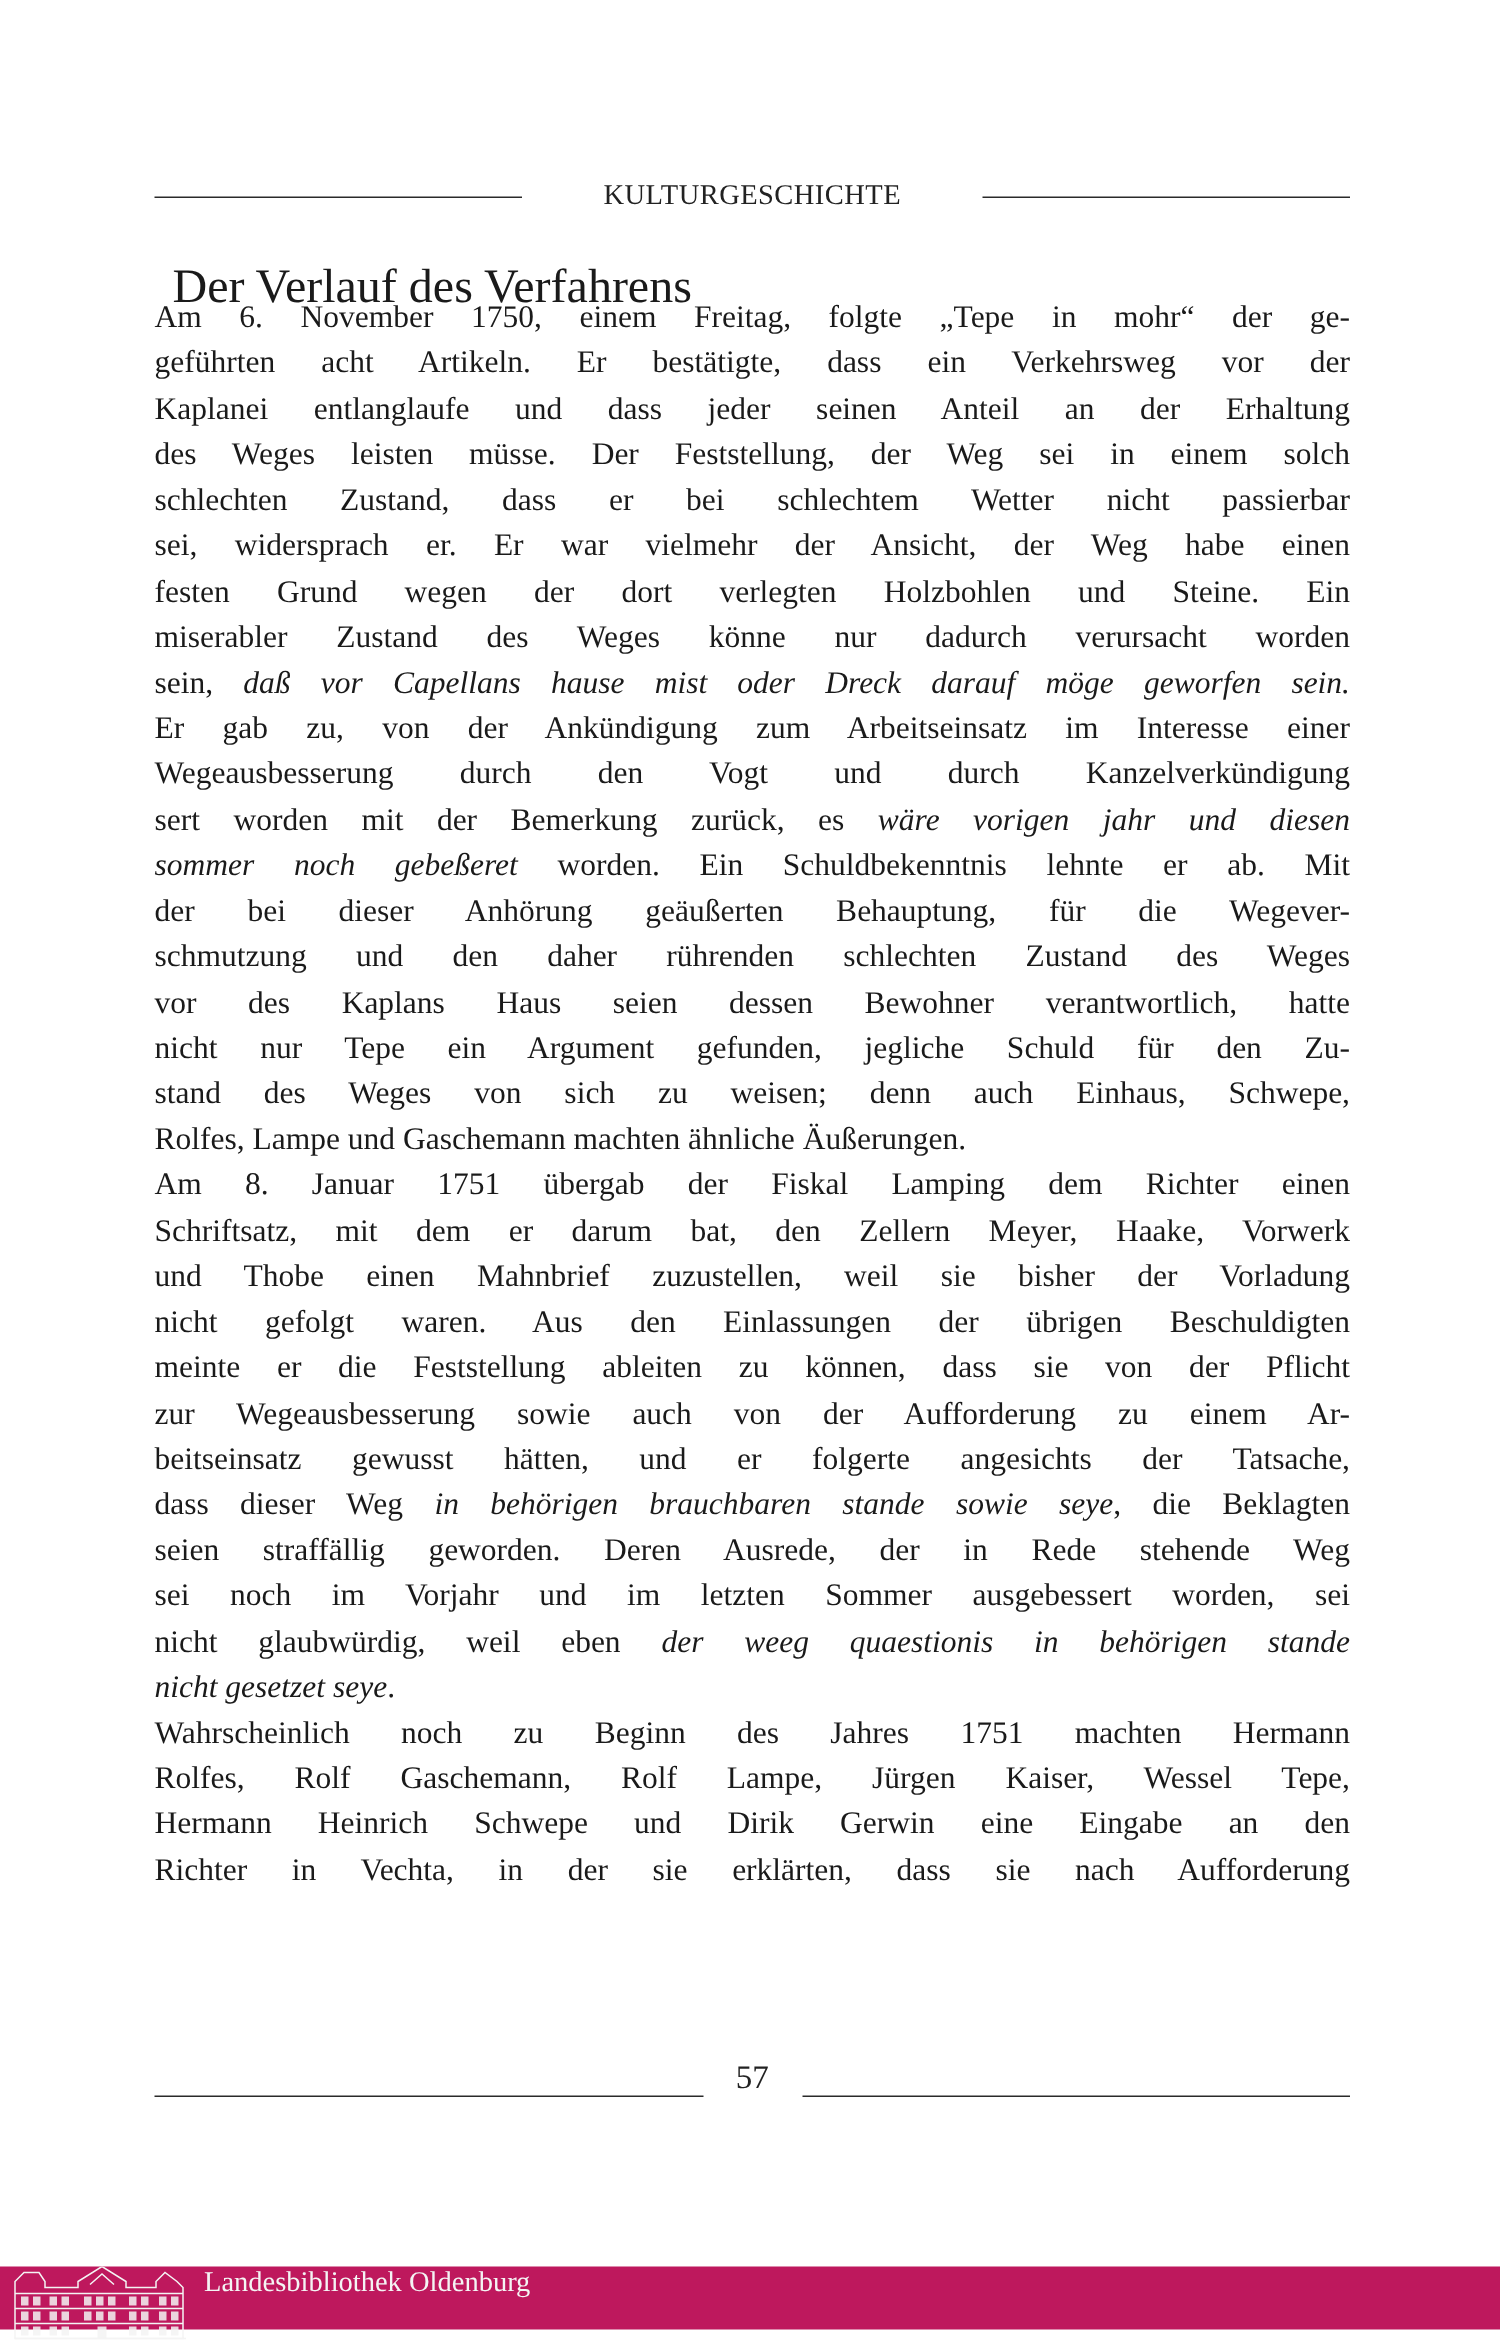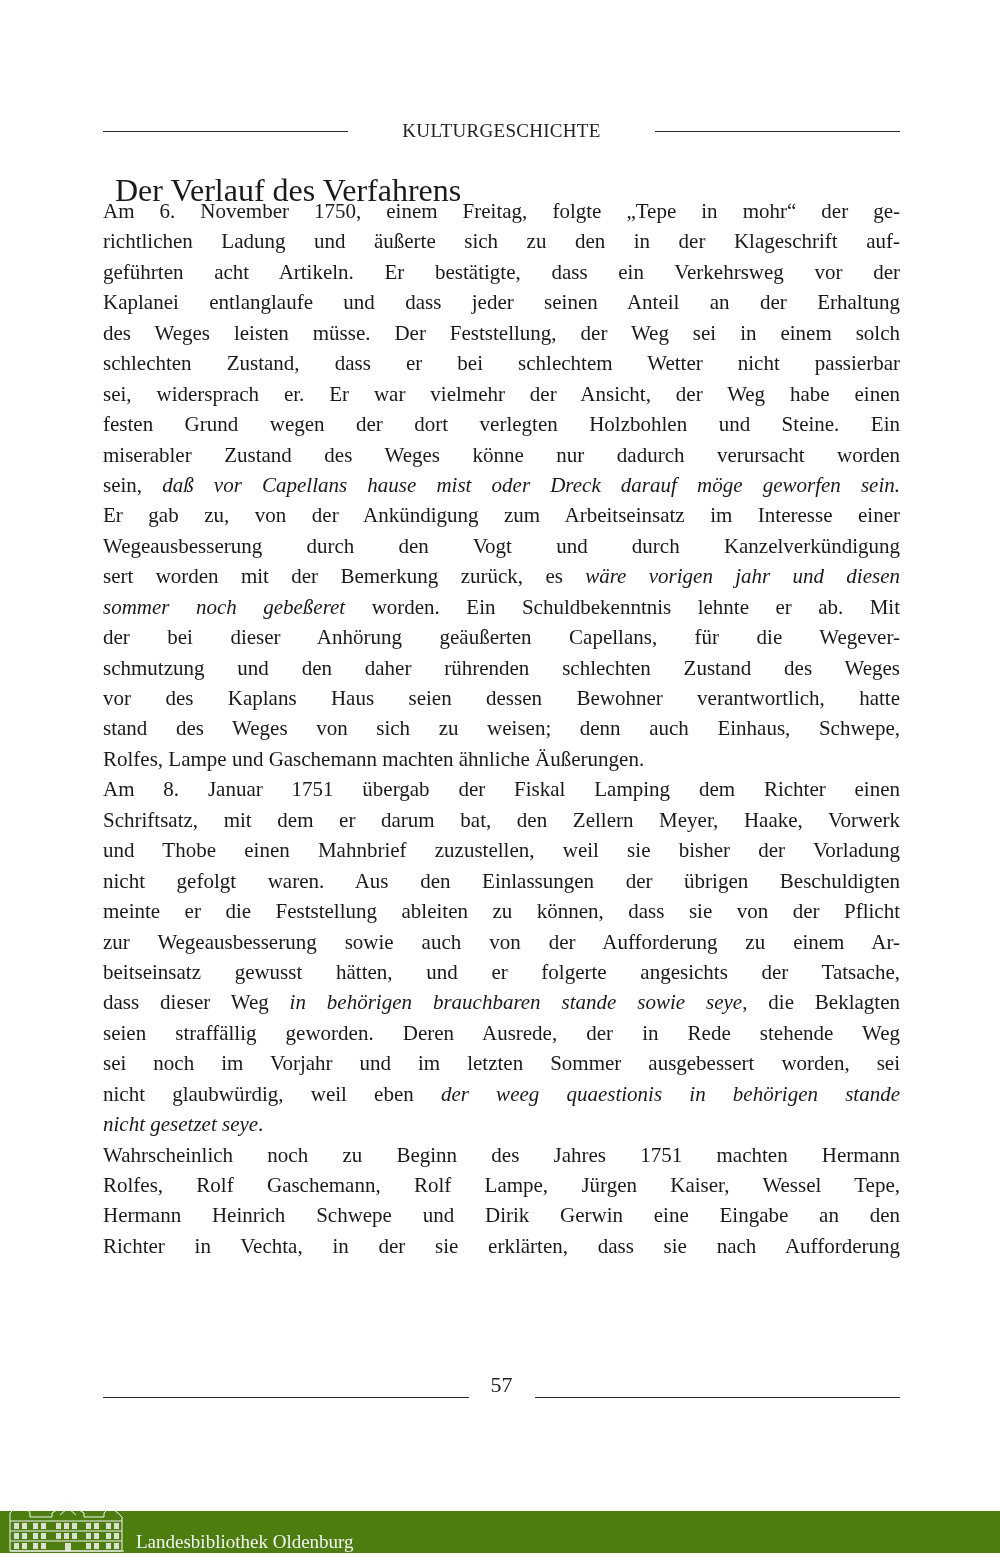--- a/index.html
+++ b/index.html
@@ -31,56 +31,56 @@
   }
   .line.last { text-align-last: left; }
   .line i { font-style: italic; }
   .folio {
     position: absolute; top: 1370px; left: 103px; width: 797px; height: 28px;
     display: flex; align-items: flex-end;
   }
   .folio .num { font-size: 22px; padding: 0 22px; color: #222; }
   .footer-bar {
     position: absolute; left: 0; top: 1511px; width: 1000px; height: 42px;
-    background: #4d7c0f; display: flex; align-items: flex-end;
+    background: #be185d; display: flex; align-items: flex-start;
   }
   .footer-logo { width: 122px; height: 50px; margin-left: 6px; }
   .footer-text {
     color: #f4f4f4; font-size: 19px; margin-left: 8px;
   }
 </style>
 </head>
 <body>
 
 <div class="running-head">
   <span class="rule"></span>
   <span class="label">KULTURGESCHICHTE</span>
   <span class="rule"></span>
 </div>
 
 <h2 class="heading">Der Verlauf des Verfahrens</h2>
 
 <div class="body-text" id="body-text">
     <span class="line"><span>Am 6. November 1750, einem Freitag, folgte „Tepe in mohr“ der ge-</span></span>
-    <span class="line"><span>richtlichen Ladung und äußerte sich zu den in der Klageschrift auf-</span></span>
     <span class="line"><span>geführten acht Artikeln. Er bestätigte, dass ein Verkehrsweg vor der</span></span>
     <span class="line"><span>Kaplanei entlanglaufe und dass jeder seinen Anteil an der Erhaltung</span></span>
     <span class="line"><span>des Weges leisten müsse. Der Feststellung, der Weg sei in einem solch</span></span>
     <span class="line"><span>schlechten Zustand, dass er bei schlechtem Wetter nicht passierbar</span></span>
     <span class="line"><span>sei, widersprach er. Er war vielmehr der Ansicht, der Weg habe einen</span></span>
     <span class="line"><span>festen Grund wegen der dort verlegten Holzbohlen und Steine. Ein</span></span>
     <span class="line"><span>miserabler Zustand des Weges könne nur dadurch verursacht worden</span></span>
     <span class="line"><span>sein, </span><i>daß vor Capellans hause mist oder Dreck darauf möge geworfen sein.</i></span>
     <span class="line"><span>Er gab zu, von der Ankündigung zum Arbeitseinsatz im Interesse einer</span></span>
     <span class="line"><span>Wegeausbesserung durch den Vogt und durch Kanzelverkündigung</span></span>
     <span class="line"><span>sert worden mit der Bemerkung zurück, es </span><i>wäre vorigen jahr und diesen</i></span>
     <span class="line"><i>sommer noch gebeßeret</i><span> worden. Ein Schuldbekenntnis lehnte er ab. Mit</span></span>
-    <span class="line"><span>der bei dieser Anhörung geäußerten Capellans, für die Wegever-</span></span>
+    <span class="line"><span>der bei dieser Anhörung geäußerten Behauptung, für die Wegever-</span></span>
     <span class="line"><span>schmutzung und den daher rührenden schlechten Zustand des Weges</span></span>
     <span class="line"><span>vor des Kaplans Haus seien dessen Bewohner verantwortlich, hatte</span></span>
+    <span class="line"><span>nicht nur Tepe ein Argument gefunden, jegliche Schuld für den Zu-</span></span>
     <span class="line"><span>stand des Weges von sich zu weisen; denn auch Einhaus, Schwepe,</span></span>
     <span class="line last"><span>Rolfes, Lampe und Gaschemann machten ähnliche Äußerungen.</span></span>
     <span class="line"><span>Am 8. Januar 1751 übergab der Fiskal Lamping dem Richter einen</span></span>
     <span class="line"><span>Schriftsatz, mit dem er darum bat, den Zellern Meyer, Haake, Vorwerk</span></span>
     <span class="line"><span>und Thobe einen Mahnbrief zuzustellen, weil sie bisher der Vorladung</span></span>
     <span class="line"><span>nicht gefolgt waren. Aus den Einlassungen der übrigen Beschuldigten</span></span>
     <span class="line"><span>meinte er die Feststellung ableiten zu können, dass sie von der Pflicht</span></span>
     <span class="line"><span>zur Wegeausbesserung sowie auch von der Aufforderung zu einem Ar-</span></span>
     <span class="line"><span>beitseinsatz gewusst hätten, und er folgerte angesichts der Tatsache,</span></span>
     <span class="line"><span>dass dieser Weg </span><i>in behörigen brauchbaren stande sowie seye</i><span>, die Beklagten</span></span>

